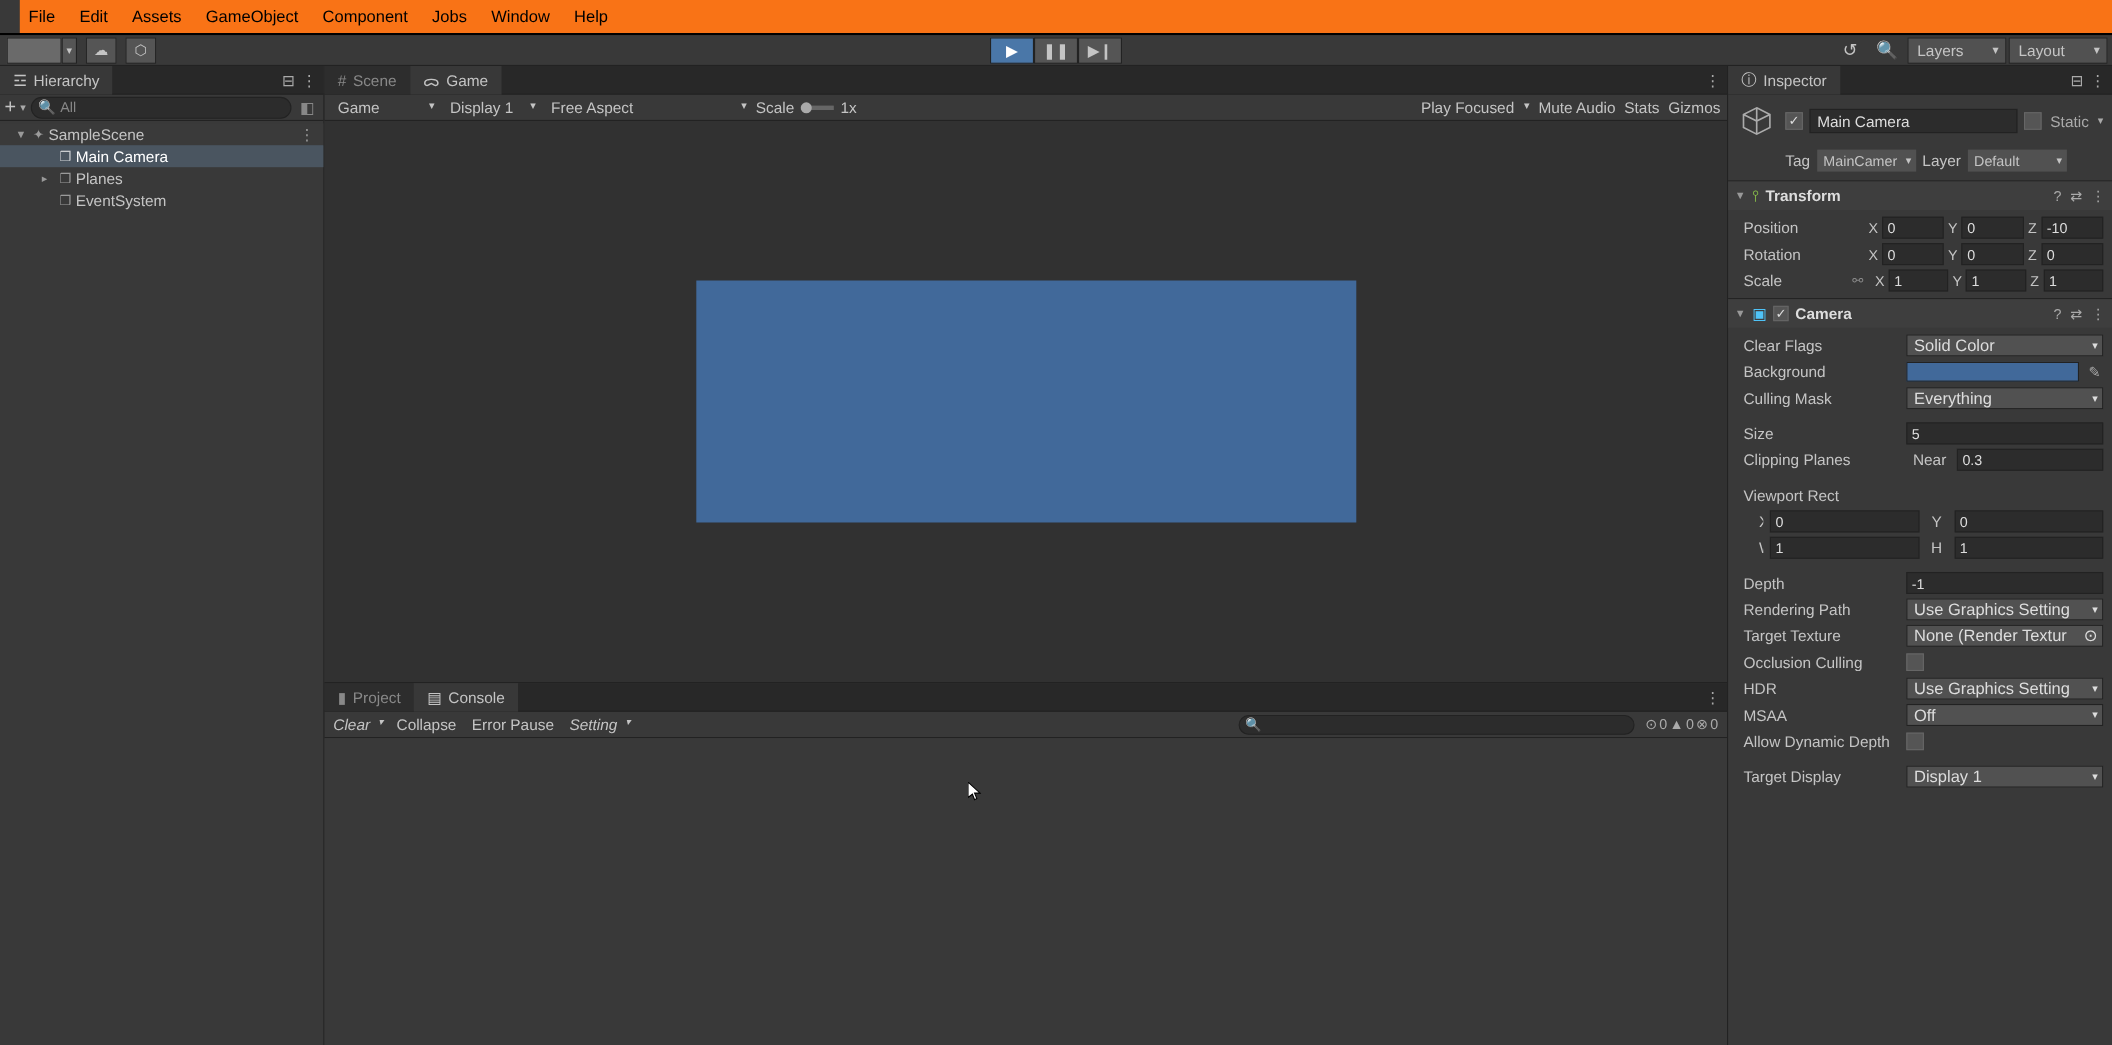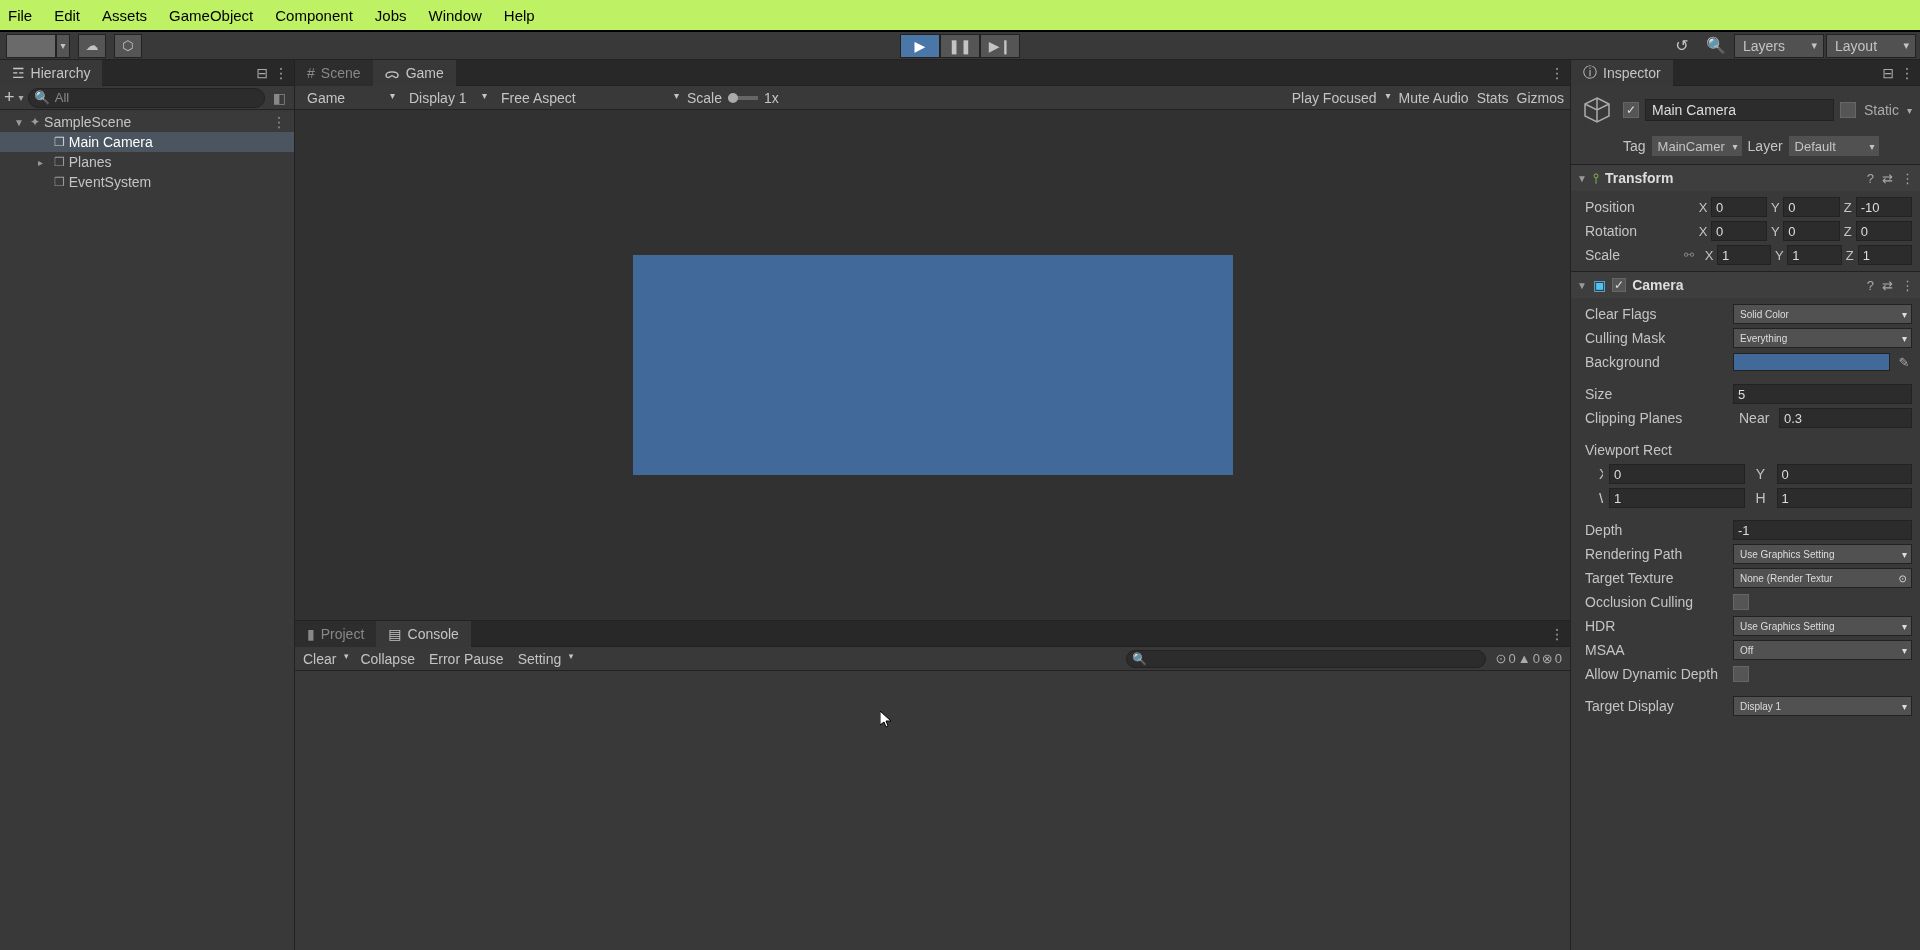--- a/index.html
+++ b/index.html
@@ -1,19 +1,19 @@
 <!DOCTYPE html>
 <html><head>
 <meta charset="utf-8">
 <style>
 * { margin:0; padding:0; box-sizing:border-box; font-family:Arial,Helvetica,sans-serif; user-select:none; }
 body { width:1920px; height:950px; background:#393939; color:#c4c4c4; font-size:14px; overflow:hidden; }
 
 
-.menubar { height:30px; background:#bef264; color:#000; display:flex; align-items:center; padding:0 8px; gap:22px; font-size:15px; }
+.menubar { height:30px; background:#f97316; color:#000; display:flex; align-items:center; padding:0 8px; gap:22px; font-size:15px;margin-left:18px; }
 .menubar span { cursor:pointer; }
 .thin-border { height:2px; background:#000; }
 
 
 .toolbar { height:28px; background:#393939; border-bottom:1px solid #222; display:flex; align-items:center; }
 .toolbar .left { display:flex; align-items:center; gap:0; padding-left:6px; }
 .tb-btn { width:28px; height:24px; background:#555555; border:1px solid #222; display:flex; align-items:center; justify-content:center; font-size:13px; color:#c4c4c4; cursor:pointer; }
 .tb-dd { width:14px; font-size:10px; }
 .toolbar .center { position:absolute; left:50%; transform:translateX(-50%); display:flex; gap:0; }
 .play-btn { width:40px; height:24px; background:#555555; border:1px solid #222; display:flex; align-items:center; justify-content:center; color:#c4c4c4; cursor:pointer; }
@@ -57,21 +57,21 @@
 .slider { width:30px; height:4px; background:#666; position:relative; }
 .slider::before{content:""; width:10px; height:10px; background:#aaa; border-radius:50%; position:absolute; left:0; top:-3px;}
 .gt-spacer{flex:1;}
 .viewport { flex:1; background:#313131; display:flex; align-items:center; justify-content:center; }
 .game-view { width:600px; height:220px; background:#41699a; }
 
 
 .bottom { height:330px; border-top:1px solid #222; display:flex; flex-direction:column; }
 .console-toolbar { height:24px; display:flex; align-items:center; padding:0 4px; gap:6px; font-size:14px; color:#c4c4c4; border-bottom:1px solid #222; }
 .ct-btn { padding:0 4px; cursor:pointer; }
-.ct-sel { padding-right:14px; position:relative; }
+.ct-sel { padding-right:14px; position:relative;font-style:italic; }
 .ct-sel::after{content:"▾"; position:absolute; right:2px; font-size:9px;}
 .ct-search { margin-left:auto; width:360px; height:18px; background:#2c2c2c; border:1px solid #222; border-radius:9px; display:flex; align-items:center; padding-left:6px; color:#888; font-size:12px; }
 .ct-icons { display:flex; align-items:center; gap:2px; padding:0 4px; }
 .ct-badge { display:flex; align-items:center; gap:2px; font-size:13px; color:#aaa; }
 .console-body { flex:1; background:#393939; position:relative; }
 .cursor { position:absolute; left:585px; top:40px; width:12px; height:18px; color:#fff; }
 
 
 .inspector { width:350px; border-left:1px solid #222; overflow:hidden; }
 .insp-body { padding:0; }
@@ -92,21 +92,21 @@
 .comp-header .title { flex:1; font-weight:600; color:#ddd; }
 .comp-header .tools { display:flex; gap:8px; color:#aaa; font-size:13px; }
 .comp-body { padding:4px 8px; }
 .prop-row { display:flex; align-items:center; height:24px; gap:6px; }
 .prop-label { width:112px; color:#c4c4c4; font-size:14px; white-space:nowrap; overflow:hidden; text-overflow:ellipsis; padding-left:6px; }
 .prop-label.sub { padding-left:20px; }
 .xyz { flex:1; display:flex; gap:2px; }
 .axis { display:flex; align-items:center; gap:2px; flex:1; }
 .axis-lbl { width:12px; text-align:center; font-size:13px; color:#c4c4c4; }
 .num-field { flex:1; height:20px; background:#2c2c2c; border:1px solid #222; padding:0 4px; color:#ddd; font-size:13px; display:flex; align-items:center; }
-.prop-field { flex:1; height:20px; background:#515151; border:1px solid #222; padding:0 18px 0 6px; color:#ddd; font-size:10px; display:flex; align-items:center; position:relative; cursor:pointer; white-space:nowrap; overflow:hidden; }
+.prop-field { flex:1; height:20px; background:#515151; border:1px solid #222; padding:0 18px 0 6px; color:#ddd; font-size:15px; display:flex; align-items:center; position:relative; cursor:pointer; white-space:nowrap; overflow:hidden; }
 .prop-field::after{content:"▾"; position:absolute; right:4px; font-size:10px;}
 .prop-field.noarrow::after{content:"";}
 .color-swatch { flex:1; height:18px; background:#41699a; border:1px solid #222; cursor:pointer; }
 .eyedrop { width:16px; text-align:center; color:#aaa; font-size:13px; cursor:pointer; }
 .small-lbl { width:40px; padding-left:6px; font-size:14px; }
 .link-icon { width:16px; font-size:12px; color:#888; text-align:center; }
 </style>
 </head>
 <body>
 
@@ -405,27 +405,27 @@
             <span>⇄</span>
             <span>⋮</span>
           </div>
         </div>
         <div class="comp-body">
           <div class="prop-row">
               <div class="prop-label" style="width:148px">Clear Flags</div>
               <div class="prop-field">Solid Color</div>
             </div>
           <div class="prop-row">
-              <div class="prop-label" style="width:148px">Culling Mask</div>
-              <div class="prop-field">Everything</div>
-            </div>
-          <div class="prop-row">
               <div class="prop-label" style="width:148px">Background</div>
               <div class="color-swatch"></div>
               <span class="eyedrop">✎</span>
+            </div>
+          <div class="prop-row">
+              <div class="prop-label" style="width:148px">Culling Mask</div>
+              <div class="prop-field">Everything</div>
             </div>
           <div style="height:8px"></div>
           <div class="prop-row">
               <div class="prop-label" style="width:148px">Size</div>
               <div class="num-field" style="flex:1">5</div>
             </div>
           <div class="prop-row">
               <div class="prop-label" style="width:148px">Clipping Planes</div>
               <span class="small-lbl">Near</span>
               <div class="num-field" style="flex:1">0.3</div>

